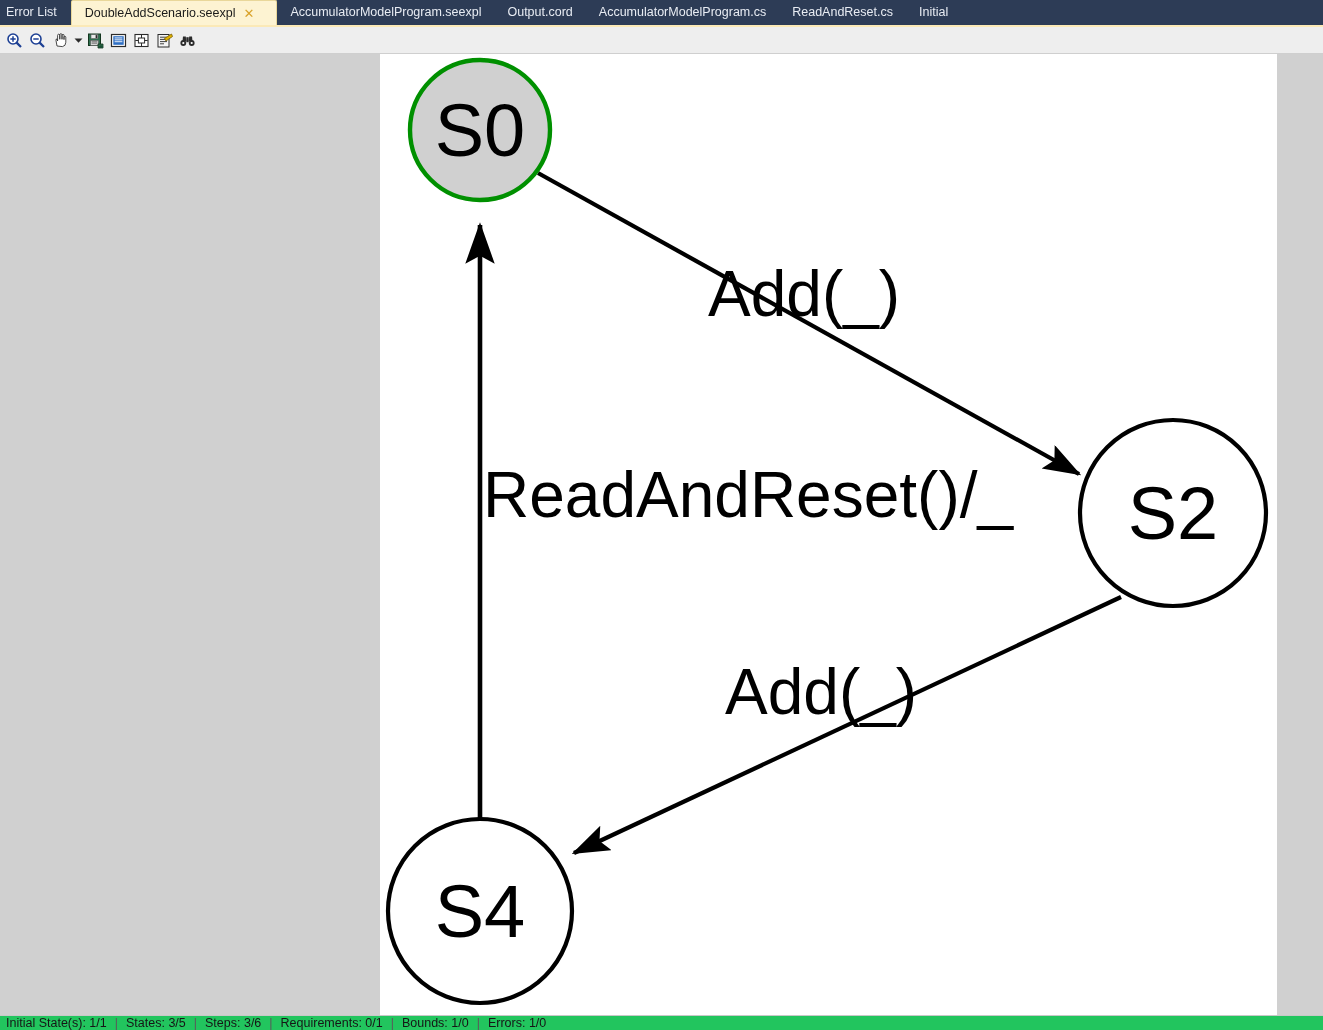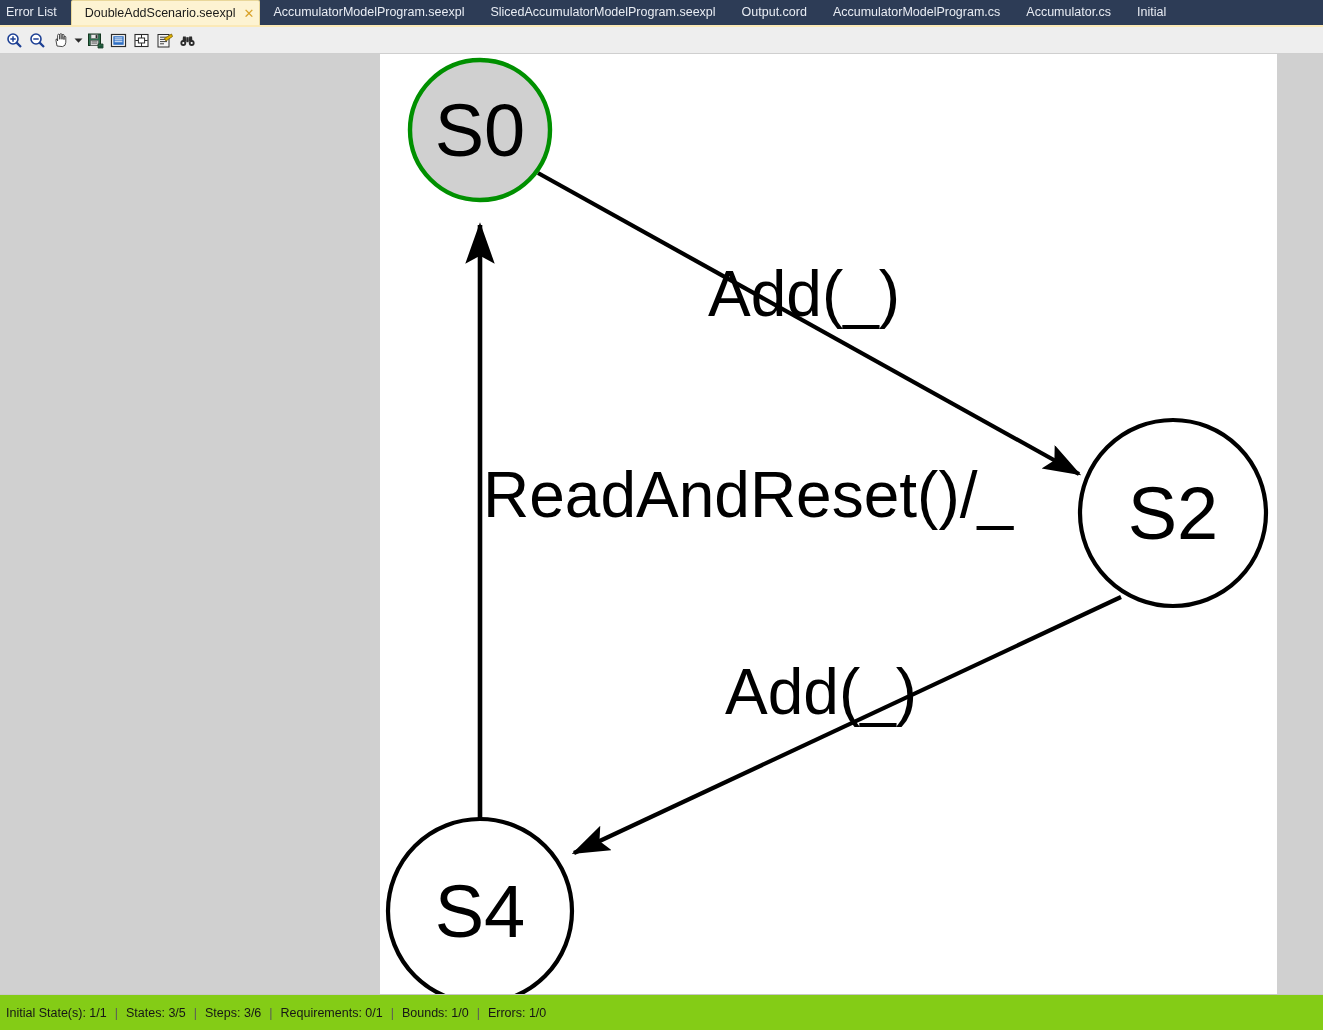--- a/index.html
+++ b/index.html
@@ -52,21 +52,21 @@
     padding-left: 6px;
     padding-right: 14px;
   }
   .tab.active {
     background: #fdf3d2;
     color: #1a1a1a;
     border-top: 1px solid #e9d79a;
     border-left: 1px solid #e9d79a;
     border-right: 1px solid #e9d79a;
     border-radius: 2px 2px 0 0;
-    padding-right: 5px;
+    padding-right: 22px;
   }
   .tab-close {
     margin-left: 8px;
     font-size: 13px;
     color: #d9a22a;
     font-weight: 500;
     cursor: pointer;
     line-height: 1;
   }
 
@@ -119,22 +119,22 @@
     position: absolute;
     left: 0;
     top: 0;
     width: 897px;
     height: 1008px;
     display: block;
   }
 
   
   .statusbar {
-    height: 36px;
-    background: #84cc16;
+    height: 15px;
+    background: #22c55e;
     border-top: 1px solid #c8c8c8;
     display: flex;
     align-items: center;
     font-size: 12.5px;
     color: #161616;
     padding-left: 5px;
     flex: 0 0 auto;
     box-sizing: border-box;
     white-space: nowrap;
   }
@@ -151,30 +151,27 @@
       <span>Error List</span>
     </div>
     <div class="tab active">
       <span>DoubleAddScenario.seexpl</span>
       <span class="tab-close">✕</span>
     </div>
     <div class="tab">
       <span>AccumulatorModelProgram.seexpl</span>
     </div>
     <div class="tab">
-      <span>SlicedAccumulatorModelProgram.seexpl</span>
-    </div>
-    <div class="tab">
       <span>Output.cord</span>
     </div>
     <div class="tab">
       <span>AccumulatorModelProgram.cs</span>
     </div>
     <div class="tab">
-      <span>Accumulator.cs</span>
+      <span>ReadAndReset.cs</span>
     </div>
     <div class="tab">
       <span>Initial</span>
     </div>
   </div>
 
   <div class="toolbar">
 
     <div class="tb-btn" title="Zoom In">
       <svg width="17" height="17" viewBox="0 0 17 17">

